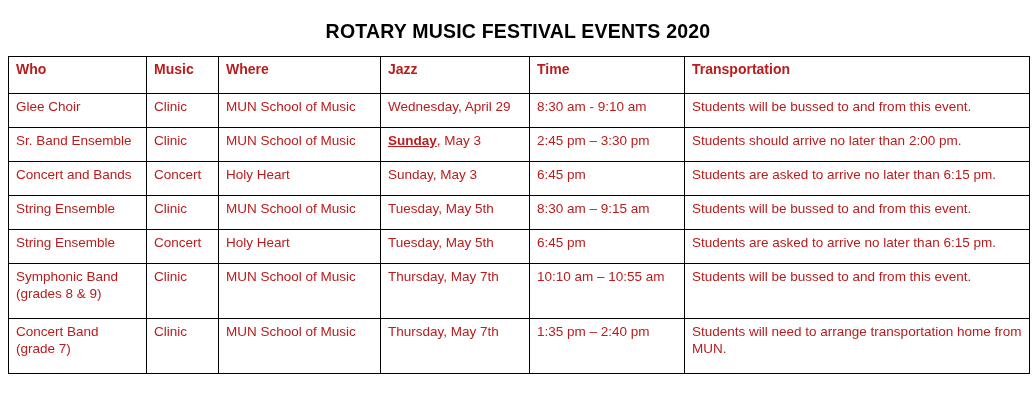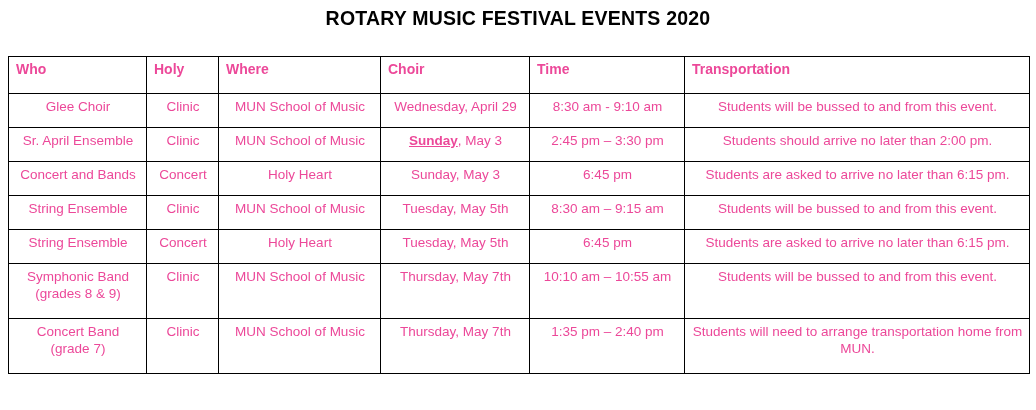--- a/index.html
+++ b/index.html
@@ -16,21 +16,21 @@
   }
   .page {
     position: relative;
     width: 1036px;
     height: 410px;
     background: #ffffff;
   }
   .doc-title {
     position: absolute;
     left: 0;
-    top: 7px;
+    top: 20px;
     width: 1036px;
     text-align: center;
     font-size: 19.5px;
     font-weight: bold;
     letter-spacing: 0.2px;
     color: #000000;
   }
   .table-wrap {
     position: absolute;
     left: 8px;
@@ -51,30 +51,29 @@
   table.events col.c-trans  { width: 345px; }
 
   table.events th,
   table.events td {
     border: 1px solid #000000;
     padding: 4px 6px 4px 7px;
     vertical-align: top;
     font-size: 13.5px;
     line-height: 1.28;
     text-align: left;
-    color: #ec4899;
+    color: #b91c1c;
   }
   table.events thead th {
     font-weight: bold;
     height: 28px;
     font-size: 14px;
   }
   table.events tbody td {
     font-weight: normal;
-    text-align: center;
   }
   tr.r-tall td { height: 46px; margin-top: 9px; }
   tr.r-std  td { height: 25px; }
 
   .b { font-weight: normal; }
   .bu { font-weight: bold; text-decoration: underline; }
   .cell-lines { white-space: pre-line; }
 </style>
 </head>
 <body>
@@ -89,41 +88,41 @@
         <col class="c-who">
         <col class="c-what">
         <col class="c-where">
         <col class="c-when">
         <col class="c-time">
         <col class="c-trans">
       </colgroup>
       <thead>
         <tr>
           <th>Who</th>
-          <th>Holy</th>
+          <th>Music</th>
           <th>Where</th>
-          <th>Choir</th>
+          <th>Jazz</th>
           <th>Time</th>
           <th>Transportation</th>
         </tr>
       </thead>
       <tbody>
 
         <tr class="r-std">
           <td class="cell-lines">Glee Choir</td>
           <td>Clinic</td>
           <td>MUN School of Music</td>
           <td><span>Wednesday, April 29</span></td>
           <td>8:30 am - 9:10 am</td>
           <td><span>Students will be bussed to and from this event.</span><span class="b"></span></td>
         </tr>
 
 
         <tr class="r-std">
-          <td class="cell-lines">Sr. April Ensemble</td>
+          <td class="cell-lines">Sr. Band Ensemble</td>
           <td>Clinic</td>
           <td>MUN School of Music</td>
           <td><span class="bu">Sunday</span><span>, May 3</span></td>
           <td>2:45 pm – 3:30 pm</td>
           <td><span></span><span class="b">Students should arrive no later than 2:00 pm.</span></td>
         </tr>
 
         <tr class="r-std">
           <td class="cell-lines">Concert and Bands</td>
           <td class="b">Concert</td>

